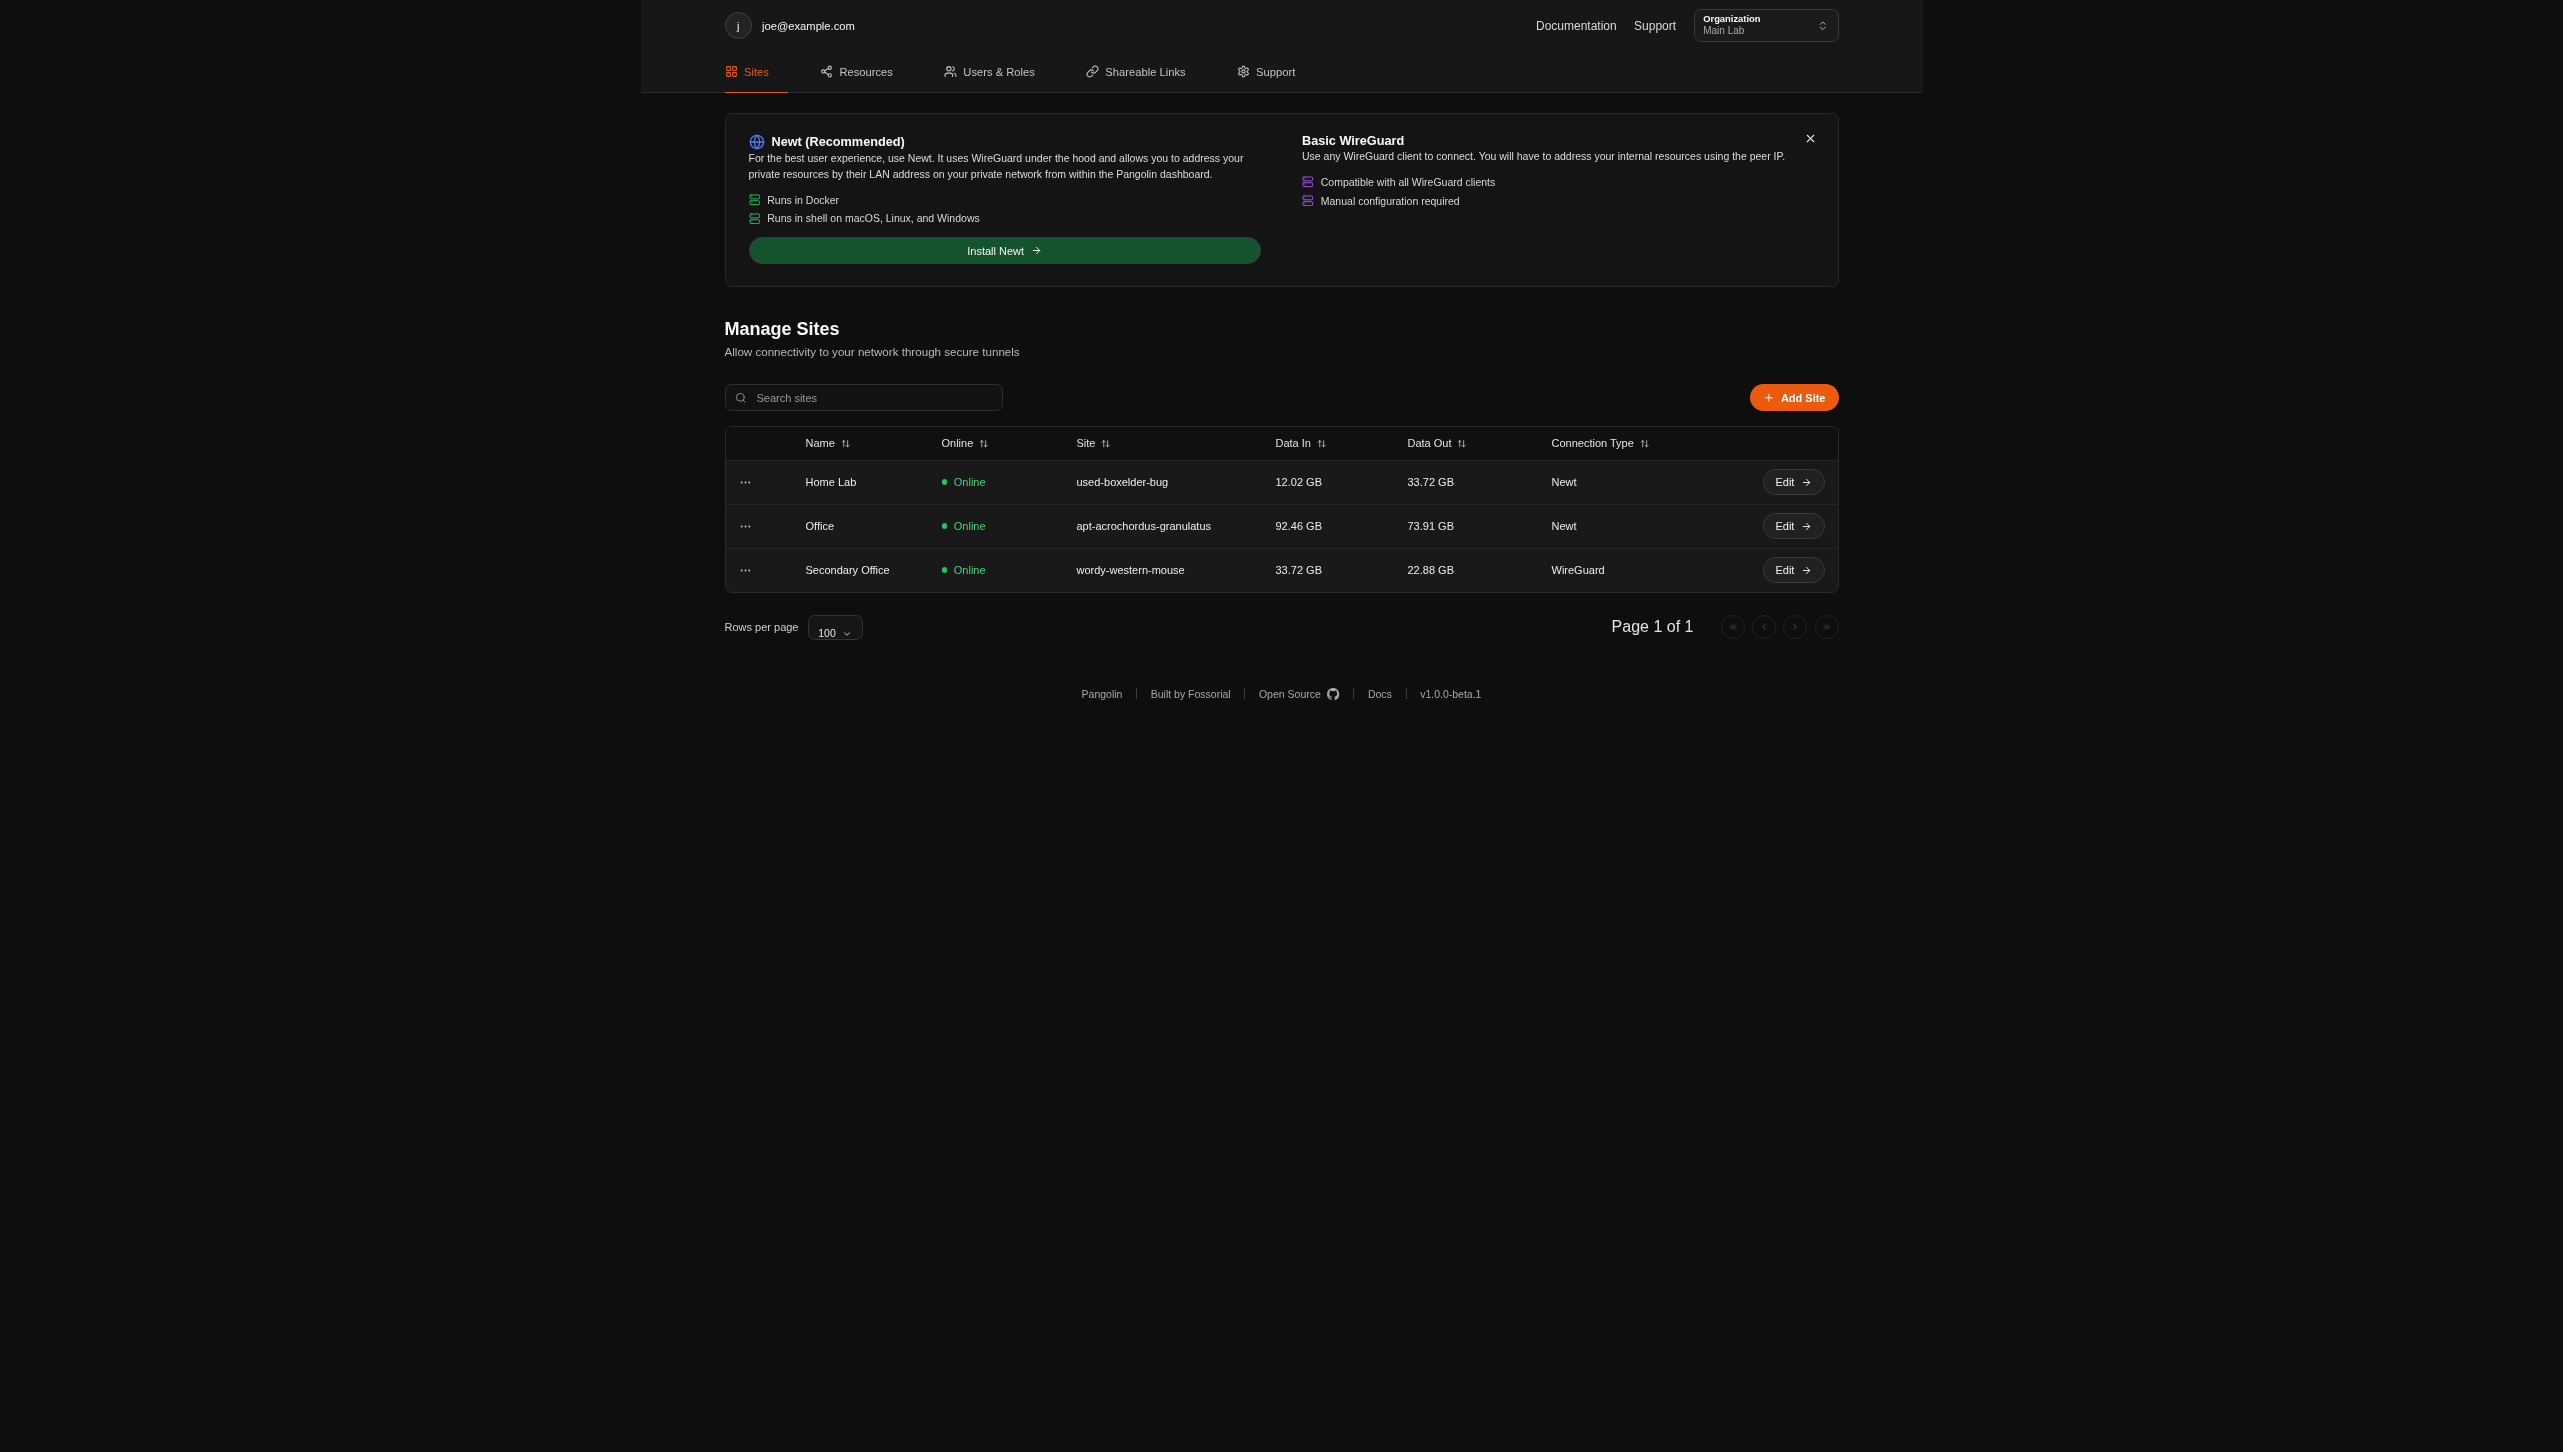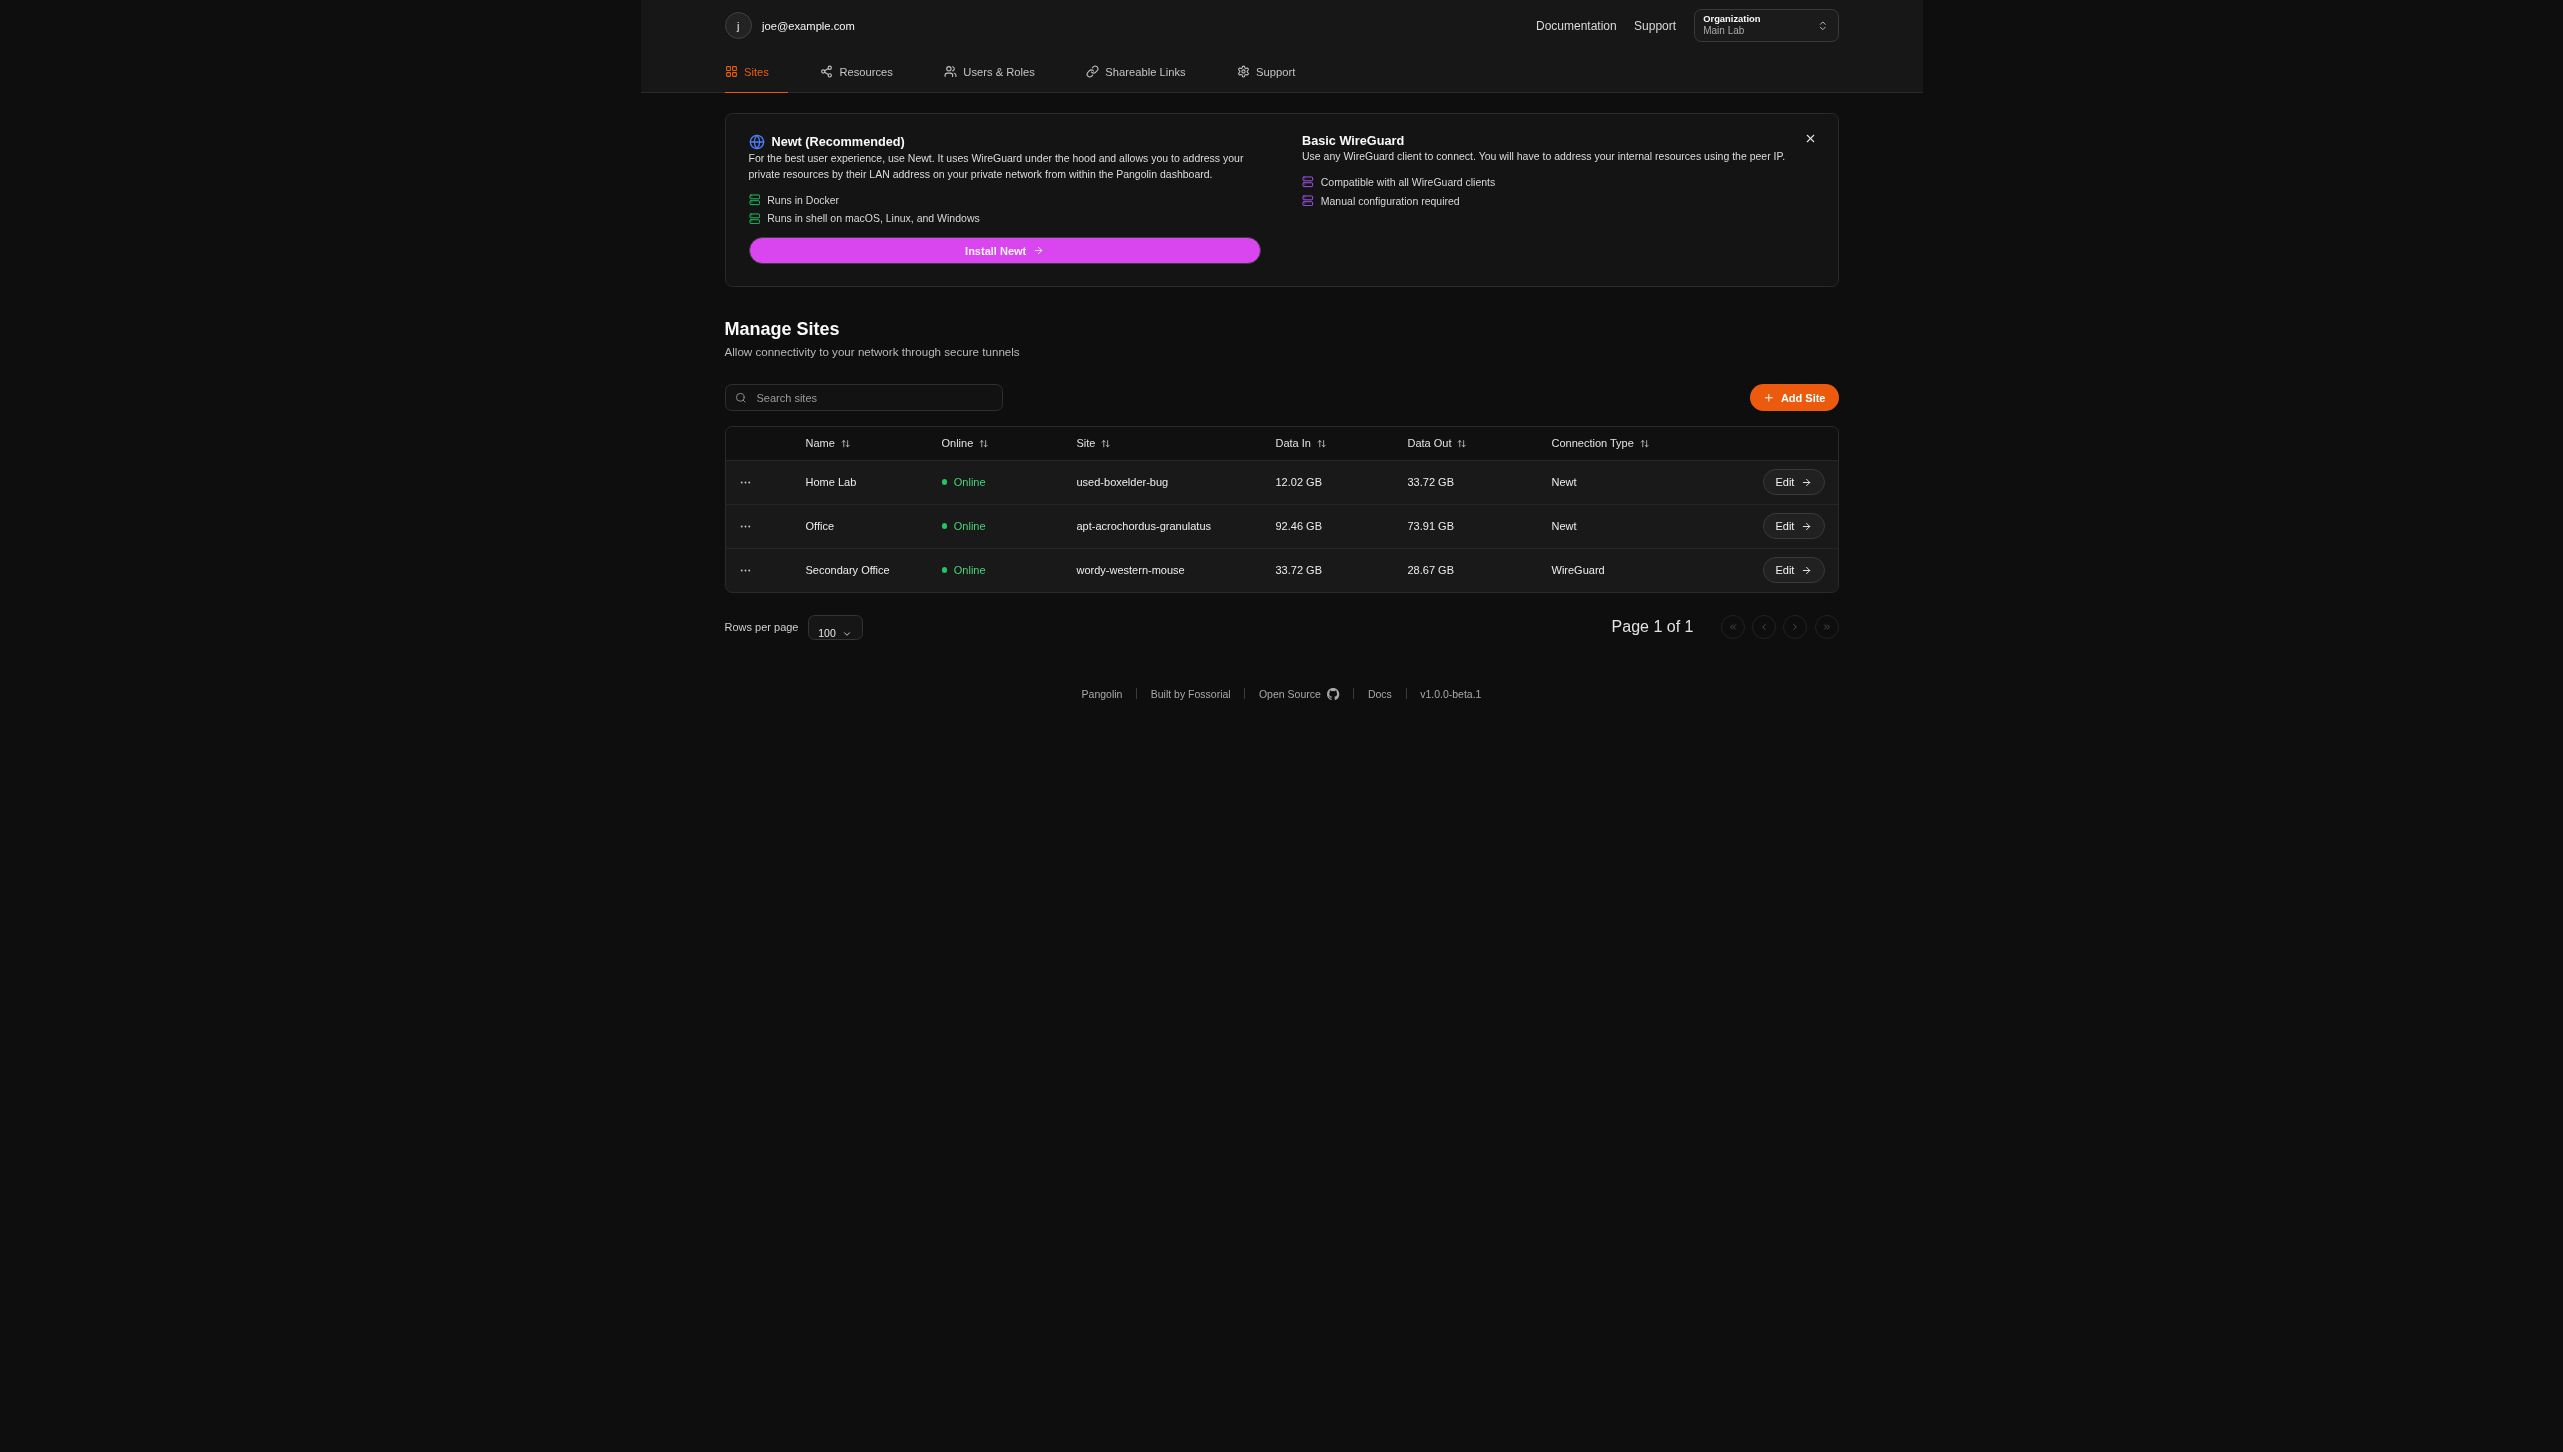--- a/index.html
+++ b/index.html
@@ -45,21 +45,21 @@
   
   .info-card{position:relative;margin-top:20px;background:var(--card-bg);border:0.7px solid var(--border);border-radius:7.2px;padding:20px 23px 22px;display:grid;grid-template-columns:1fr 1fr;gap:41px}
   .close-btn{position:absolute;top:14.5px;right:17.4px;background:none;border:none;color:#e3e3e3;cursor:pointer;width:20px;height:20px;display:flex;align-items:center;justify-content:center}
   .card-title{display:flex;align-items:center;gap:7px;font-size:12.7px;font-weight:700;margin-bottom:1px;color:#fafafa}
   .globe{color:var(--blue)}
   .card-desc{font-size:10.5px;line-height:1.5;color:#dcdcdc;margin-bottom:11px}
   .feature{display:flex;align-items:center;gap:7.2px;font-size:10.5px;color:#d8d8d8;margin-bottom:6.5px}
   .feature .ic{width:11.6px;height:11.6px}
   .feature.green .ic{color:var(--green)}
   .feature.purple .ic{color:var(--purple)}
-  .install-btn{margin-top:13px;width:100%;height:27px;border-radius:724px;background:#d946ef;border:0.7px solid #3d3d3d;color:#f5f5f5;font-size:11px;font-weight:700;display:flex;align-items:center;justify-content:center;gap:7.2px;cursor:pointer}
+  .install-btn{margin-top:13px;width:100%;height:27px;border-radius:724px;background:#14532d;border:0.7px solid #3d3d3d;color:#f5f5f5;font-size:11px;font-weight:400;display:flex;align-items:center;justify-content:center;gap:7.2px;cursor:pointer}
 
   
   .section-head{margin-top:32px}
   .section-title{font-size:18px;font-weight:800;color:#fafafa}
   .section-sub{margin-top:5px;font-size:11.6px;color:#b9b9b9}
   .controls{display:flex;align-items:center;justify-content:space-between;margin-top:26px}
   .search-box{display:flex;align-items:center;gap:10px;width:278px;height:27px;border:0.7px solid #2f2f2f;background:#121212;border-radius:6.5px;padding:0 9.4px;color:#8f8f8f}
   .search-box input{flex:1;background:transparent;border:none;outline:none;color:#e8e8e8;font-size:11px;font-family:inherit}
   .search-box input::placeholder{color:#9a9a9a}
   .add-btn{height:27px;padding:0 13px;border-radius:724px;background:var(--accent);border:none;color:#fff;font-size:11px;font-weight:700;display:flex;align-items:center;gap:6.5px;cursor:pointer}
@@ -402,21 +402,21 @@
         </div>
         <div class="cell">Secondary Office</div>
         <div class="cell">
           <span class="status">
             <span class="dot"></span>
             <span>Online</span>
           </span>
         </div>
         <div class="cell">wordy-western-mouse</div>
         <div class="cell">33.72 GB</div>
-        <div class="cell">28.67 GB</div>
+        <div class="cell">22.88 GB</div>
         <div class="cell">WireGuard</div>
         <div class="cell cell-edit">
           <button class="edit-btn">
             <span>Edit</span>
             <svg class="ic i15" viewBox="0 0 24 24">
                 <path d="M5 12h14"></path>
                 <path d="m12 5 7 7-7 7"></path>
               </svg>
           </button>
         </div>

